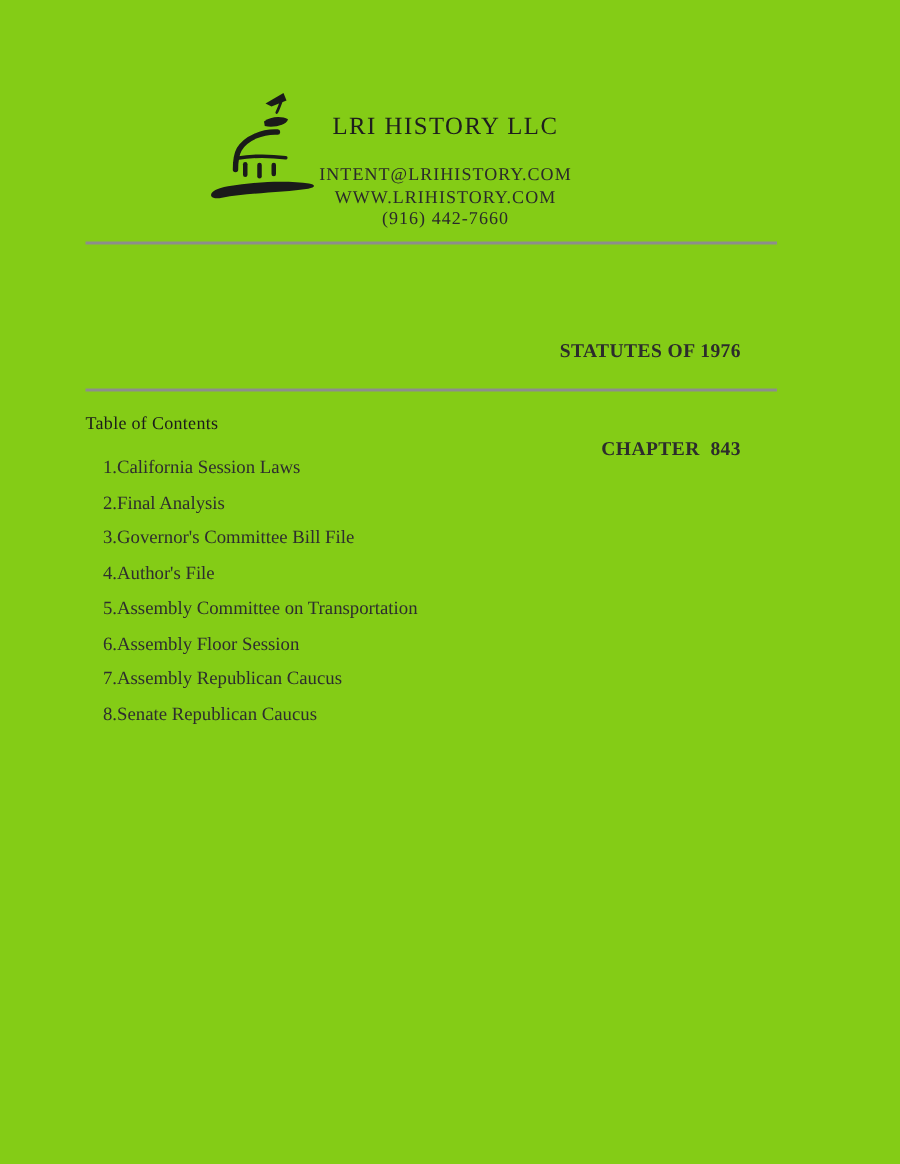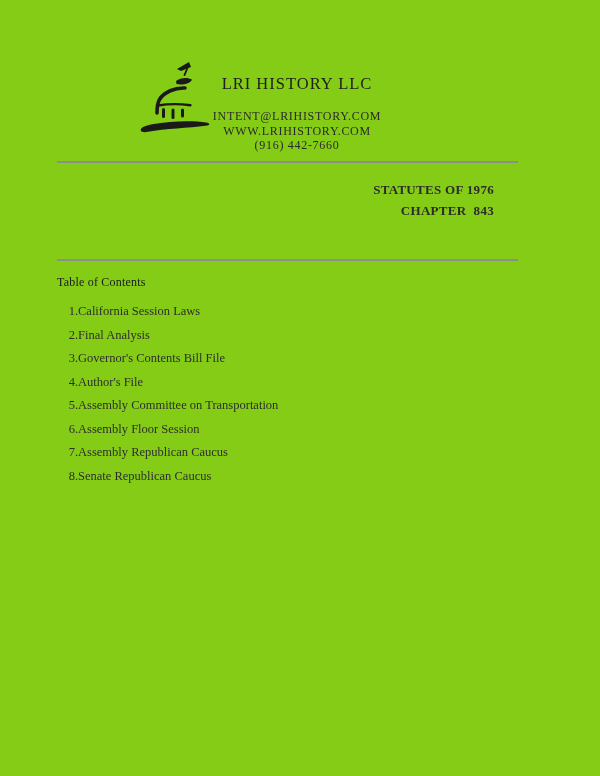--- a/index.html
+++ b/index.html
@@ -30,21 +30,21 @@
   .rule { position:absolute; left:57px; width:461px; height:2px; background:#8d8d8d; }
   .rule-top { top:161px; }
   .rule-mid { top:259px; }
 
   
   .ref-block {
     position:absolute; right:106px; top:180px;
     text-align:right; font-weight:bold; font-size:13px;
     line-height:20.5px; letter-spacing:0.3px; color:#2c2c2c;
   }
-  .ref-line { white-space:pre; }
+  .ref-line { white-space:pre;margin-top:44px; }
 
   
   .toc-heading {
     position:absolute; left:57px; top:275px;
     font-size:12px; font-weight:normal; letter-spacing:0.2px; color:#1b1b1b;
   }
   .toc-list { position:absolute; left:57px; top:304px; }
   .toc-row {
     display:flex; height:23.5px;
     font-size:12.5px; line-height:15px; color:#2e2e2e;
@@ -98,21 +98,21 @@
     <div class="toc-row">
       <span class="toc-num">1.</span>
       <span class="toc-label">California Session Laws</span>
     </div>
     <div class="toc-row">
       <span class="toc-num">2.</span>
       <span class="toc-label">Final Analysis</span>
     </div>
     <div class="toc-row">
       <span class="toc-num">3.</span>
-      <span class="toc-label">Governor's Contents Bill File</span>
+      <span class="toc-label">Governor's Committee Bill File</span>
     </div>
     <div class="toc-row">
       <span class="toc-num">4.</span>
       <span class="toc-label">Author's File</span>
     </div>
     <div class="toc-row">
       <span class="toc-num">5.</span>
       <span class="toc-label">Assembly Committee on Transportation</span>
     </div>
     <div class="toc-row">

